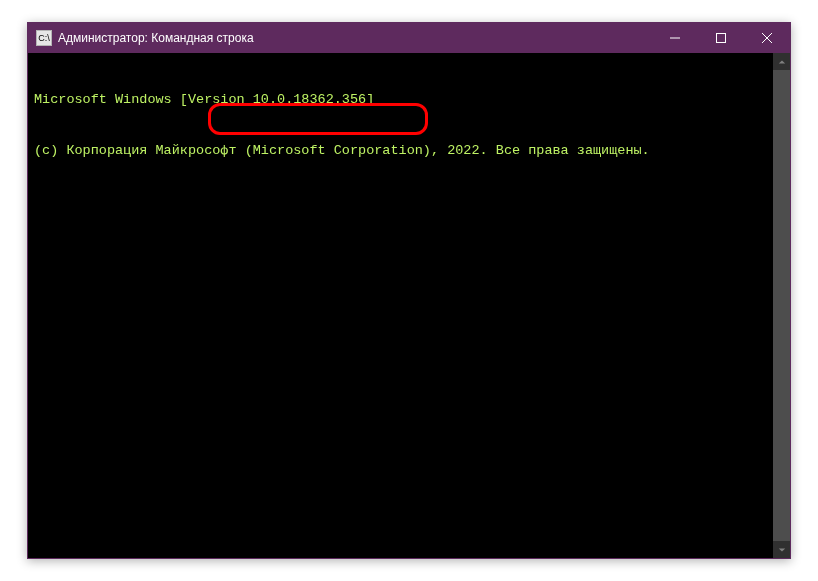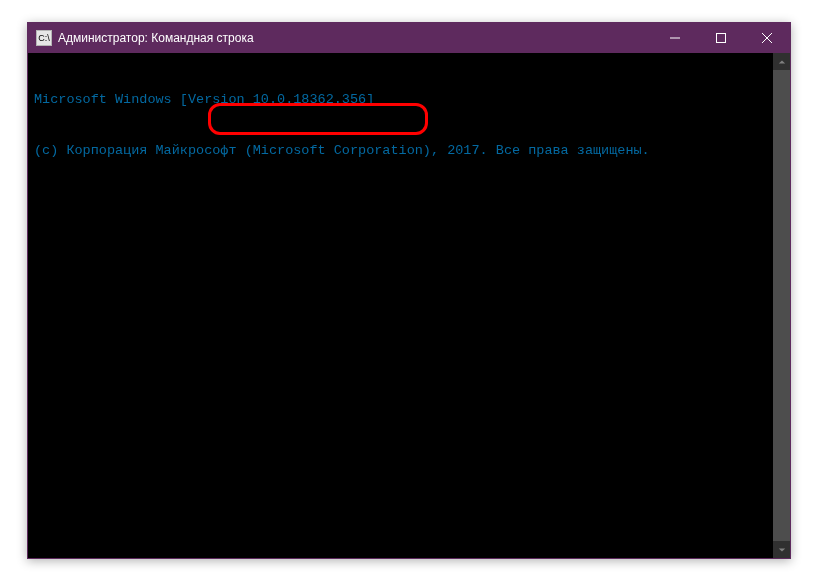--- a/index.html
+++ b/index.html
@@ -74,21 +74,21 @@
       width: 10px;
       height: 10px;
       stroke: #ffffff;
       stroke-width: 1;
       fill: none;
     }
     .terminal-body {
       width: 100%;
       height: calc(100% - 30px);
       background: #000000;
-      color: #0369a1;
+      color: #bef264;
       font-family: "Consolas", "Courier New", monospace;
       font-size: 13.5px;
       line-height: 17px;
       padding: 4px 6px;
       position: relative;
       overflow: hidden;
       white-space: pre;
     }
     .terminal-body .line {
       display: block;
@@ -166,21 +166,21 @@
         <svg viewBox="0 0 10 10">
             <line x1="0" y1="0" x2="10" y2="10"></line>
             <line x1="10" y1="0" x2="0" y2="10"></line>
           </svg>
       </div>
     </div>
   </div>
 
   <div class="terminal-body">
     <span class="line">Microsoft Windows [Version 10.0.18362.356]</span>
-    <span class="line">(c) Корпорация Майкрософт (Microsoft Corporation), 2017. Все права защищены.</span>
+    <span class="line">(c) Корпорация Майкрософт (Microsoft Corporation), 2022. Все права защищены.</span>
     <span class="line"></span>
   </div>
 
   <div class="scrollbar-v">
     <div class="scroll-arrow">
       <svg viewBox="0 0 10 10">
           <path d="M1 7 L5 3 L9 7 Z"></path>
         </svg>
     </div>
     <div class="scroll-track">

